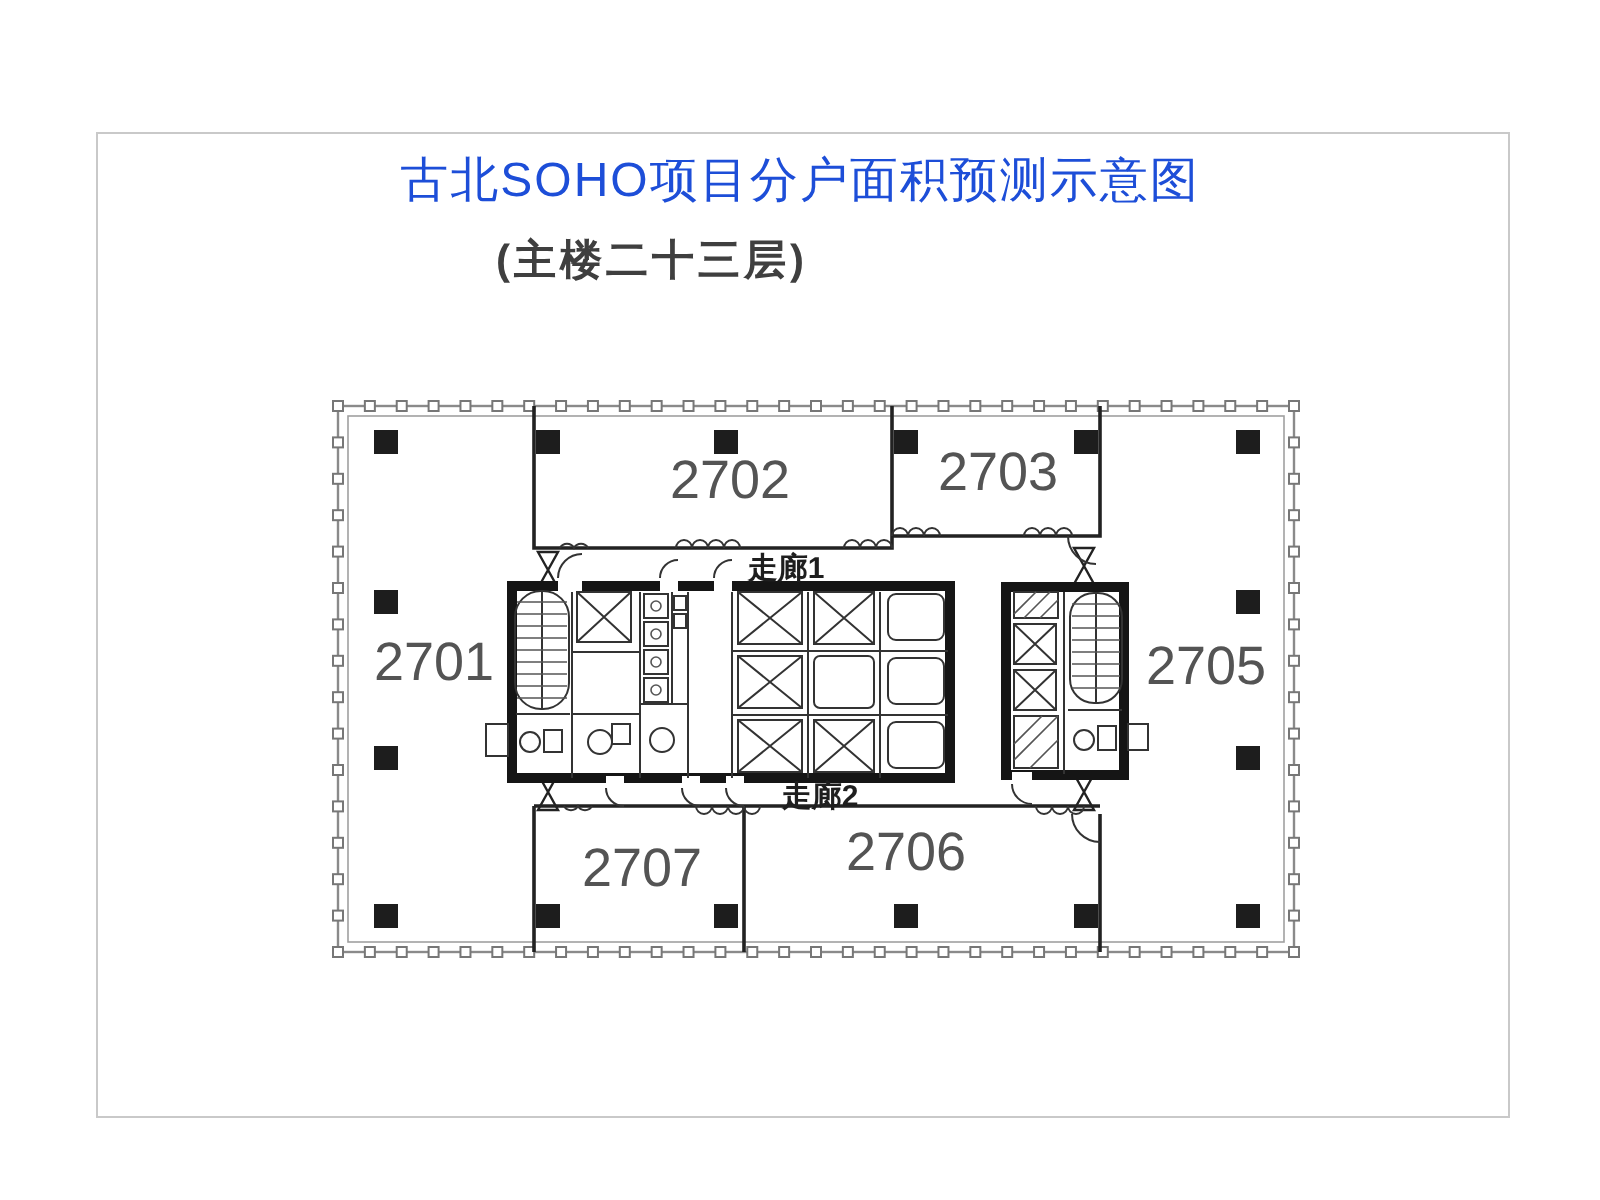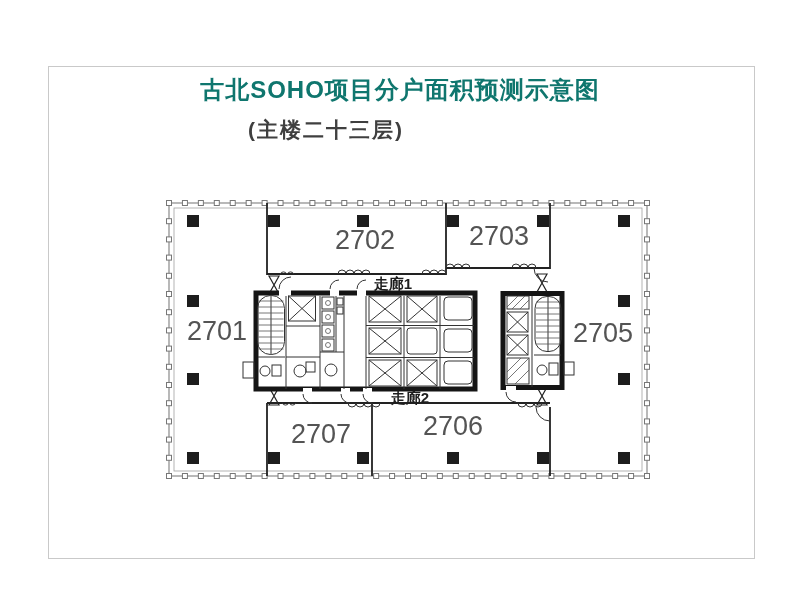--- a/index.html
+++ b/index.html
@@ -1,21 +1,21 @@
 <!DOCTYPE html>
 <html><head>
 <meta charset="utf-8">
 <style>
   html,body{margin:0;padding:0}
   body{width:800px;height:600px;position:relative;background:#fff;overflow:hidden;
        font-family:"Liberation Sans",sans-serif;}
   .frame{position:absolute;left:48px;top:66px;width:705px;height:491px;
          border:1px solid #c9c9c9;}
   .title{position:absolute;left:0;top:74px;width:800px;text-align:center;
-         font-size:24px;font-weight:bold;color:#0f766e;letter-spacing:1px;}
+         font-size:24px;font-weight:normal;color:#1d4ed8;letter-spacing:1px;}
   .subtitle{position:absolute;left:0;top:116px;width:652px;text-align:center;
          font-size:21px;font-weight:bold;color:#3f3f3f;letter-spacing:2px;}
   svg.plan{position:absolute;left:0;top:0;width:800px;height:600px;}
   .fo{fill:none;stroke:#8a8a8a;stroke-width:1.2}
   .fi{fill:none;stroke:#a0a0a0;stroke-width:0.8}
   .mull{fill:#fff;stroke:#777;stroke-width:1}
   .col{fill:#1d1d1d}
   .walls path{fill:none;stroke:#222;stroke-width:1.8}
   .thin{fill:none;stroke:#333;stroke-width:1}
   .vthin{fill:none;stroke:#555;stroke-width:0.8}

